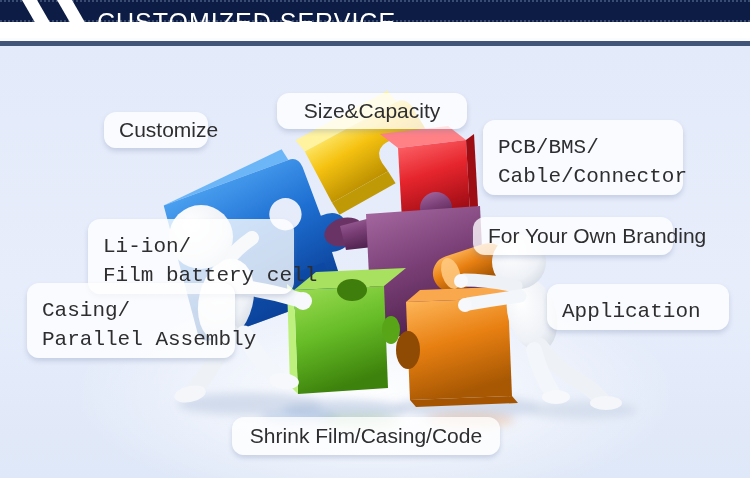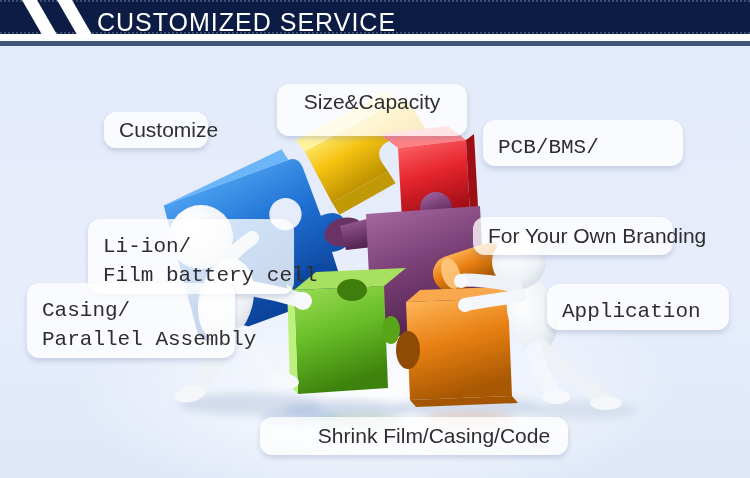--- a/index.html
+++ b/index.html
@@ -1,21 +1,21 @@
 <!DOCTYPE html>
 <html><head>
 <meta charset="utf-8">
 <style>
   html,body{margin:0;padding:0;}
   body{width:750px;height:478px;overflow:hidden;background:#fff;
        font-family:"Liberation Sans", sans-serif;}
   .stage{position:relative;width:750px;height:478px;overflow:hidden;}
 
   
-  .topbar{position:absolute;left:0;top:0;width:750px;height:34px;
+  .topbar{position:absolute;left:0;top:0;width:750px;height:22px;
           background:#0d1c44;box-sizing:border-box;
           border-top:2px dotted #3b4c72;border-bottom:2px dotted #3b4c72;z-index:5;}
   .topbar-title{position:absolute;left:97px;top:3px;line-height:34px;color:#ffffff;
           font-size:25px;letter-spacing:1px;font-weight:400;white-space:nowrap;}
   .stripe{position:absolute;top:0;height:38px;width:15px;background:#ffffff;
           transform:skewX(30deg);transform-origin:top left;z-index:6;}
   .stripe.s1{left:22px;}
   .stripe.s2{left:57px;}
   .sep-white{position:absolute;left:0;top:38px;width:750px;height:3px;background:#fbfcfe;z-index:5;}
   .sep-slate{position:absolute;left:0;top:41px;width:750px;height:5px;background:#405578;z-index:5;}
@@ -30,29 +30,29 @@
 
   
   .pill{position:absolute;z-index:2;background:rgba(255,255,255,0.78);
         border-radius:12px;box-shadow:0 3px 5px rgba(110,130,170,0.28);
         color:#2e2e30;font-size:21px;}
   .pill .ln{padding:0 15px;line-height:29px;white-space:nowrap;}
   .pill.single .ln{line-height:36px;}
   .pill.center{text-align:center;}
   .pill.multi{padding:13px 0 4px 0;font-family:Liberation Mono, monospace;}
 
-  .p-size     {left:277px;top:84px; width:190px;height:52px;}
+  .p-size     {left:277px;top:93px; width:190px;height:36px;}
   .p-custom   {left:104px;top:112px;width:104px;height:36px;}
   .p-pcb      {left:483px;top:120px;width:200px;}
   .p-liion    {left:88px; top:191px;width:206px;margin-top:28px;}
   .p-brand    {left:473px;top:217px;width:200px;height:38px;}
   .p-brand .ln{line-height:38px;}
   .p-series   {left:27px; top:283px;width:208px;}
   .p-other    {left:547px;top:284px;width:182px;}
-  .p-shrink   {left:260px;top:417px;width:268px;height:38px;padding-left:40px;}
+  .p-shrink   {left:232px;top:417px;width:268px;height:38px;}
   .p-shrink .ln{line-height:38px;}
 </style>
 </head>
 <body>
 
 <div class="stage">
 
   <div class="scene"></div>
 
   <svg class="art" viewBox="0 0 750 478">
@@ -182,20 +182,21 @@
   <div class="pill single center p-size">
     <div class="ln">Size&amp;Capacity</div>
   </div>
 
   <div class="pill single center p-custom">
     <div class="ln">Customize</div>
   </div>
 
   <div class="pill multi p-pcb">
     <div class="ln">PCB/BMS/</div>
+    <div class="ln">Cable/Connector</div>
   </div>
 
   <div class="pill multi p-liion">
     <div class="ln">Li-ion/</div>
     <div class="ln">Film battery cell</div>
   </div>
 
   <div class="pill center p-brand">
     <div class="ln">For Your Own Branding</div>
   </div>

